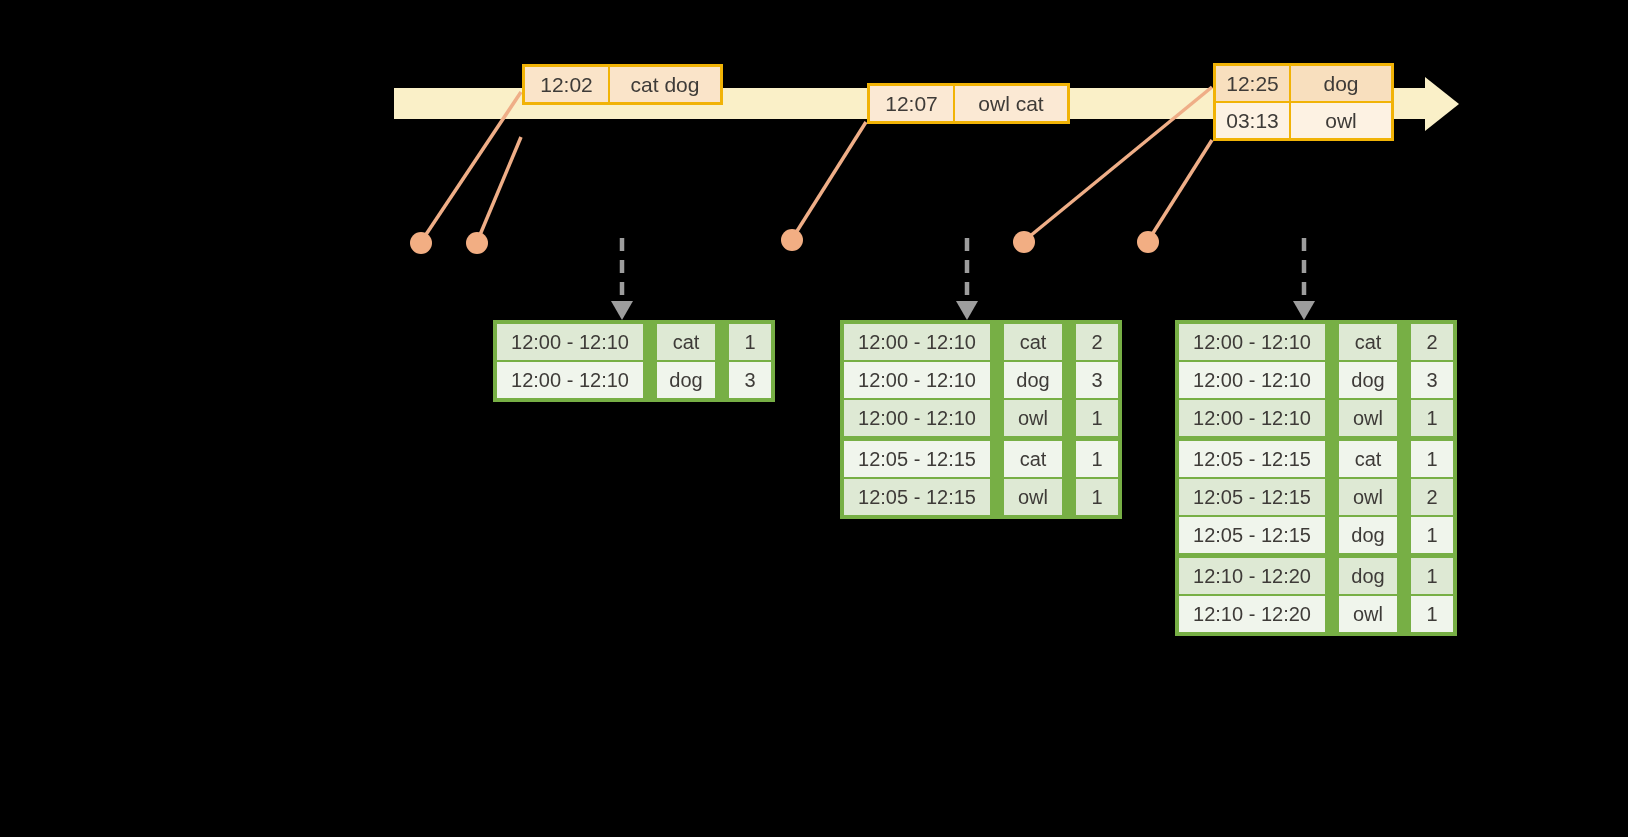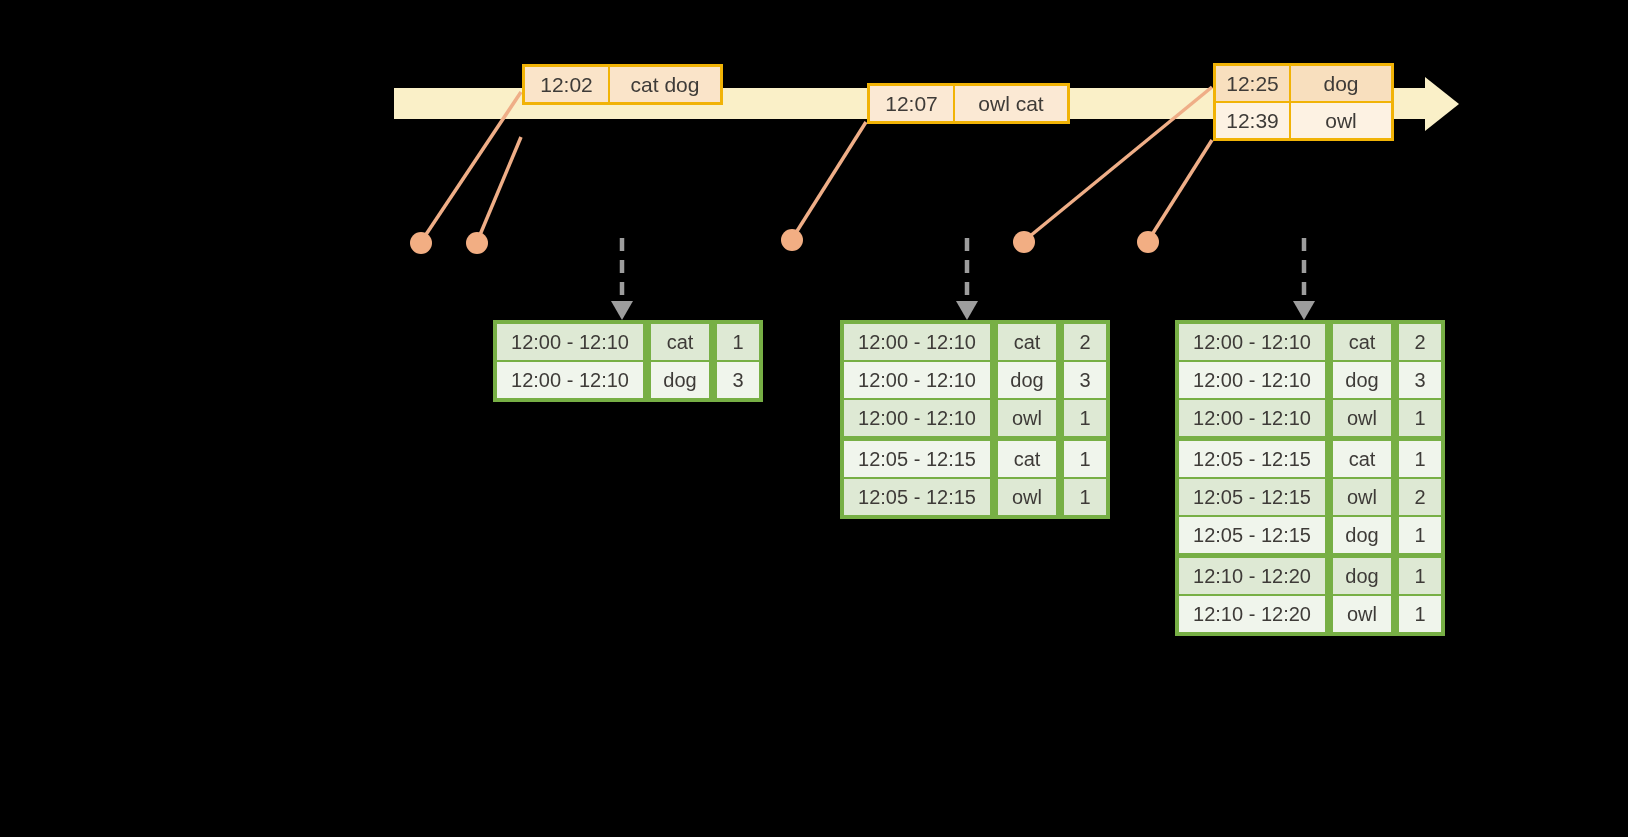--- a/index.html
+++ b/index.html
@@ -46,21 +46,21 @@
   #etable-0{left:522px;top:64px;}
   #etable-1{left:867px;top:83px;}
   #etable-2{left:1213px;top:63px;}
   
   .gtable{
     position:absolute;
     border:4px solid #77AF45;
     background:#77AF45;
     display:flex;flex-direction:column;
   }
-  .gtable .trow{display:grid;grid-template-columns:146px 58px 42px;column-gap:8px;background:#77AF45;}
+  .gtable .trow{display:grid;grid-template-columns:146px 58px 42px;column-gap:14px;background:#77AF45;}
   .gtable .trow + .trow{margin-top:2px;}
   .gtable .trow.group-start{margin-top:5px;}
   .gtable .tcell{
     height:36px;line-height:36px;text-align:center;
     font-size:20px;color:#3E3B38;
   }
   .gtable .dark  .tcell{background:#DEE9D4;}
   .gtable .light .tcell{background:#F0F5EC;}
   #gtable-0{left:493px;top:320px;}
   #gtable-1{left:840px;top:320px;}
@@ -110,21 +110,21 @@
         <div class="tcell">12:07</div>
         <div class="tcell">owl cat</div>
       </div>
     </div>
   <div class="etable" id="etable-2">
       <div class="trow dark">
         <div class="tcell">12:25</div>
         <div class="tcell">dog</div>
       </div>
       <div class="trow light">
-        <div class="tcell">12:39</div>
+        <div class="tcell">03:13</div>
         <div class="tcell">owl</div>
       </div>
     </div>
 
   <div class="gtable" id="gtable-0">
       <div class="trow dark">
         <div class="tcell">12:00 - 12:10</div>
         <div class="tcell">cat</div>
         <div class="tcell">1</div>
       </div>

